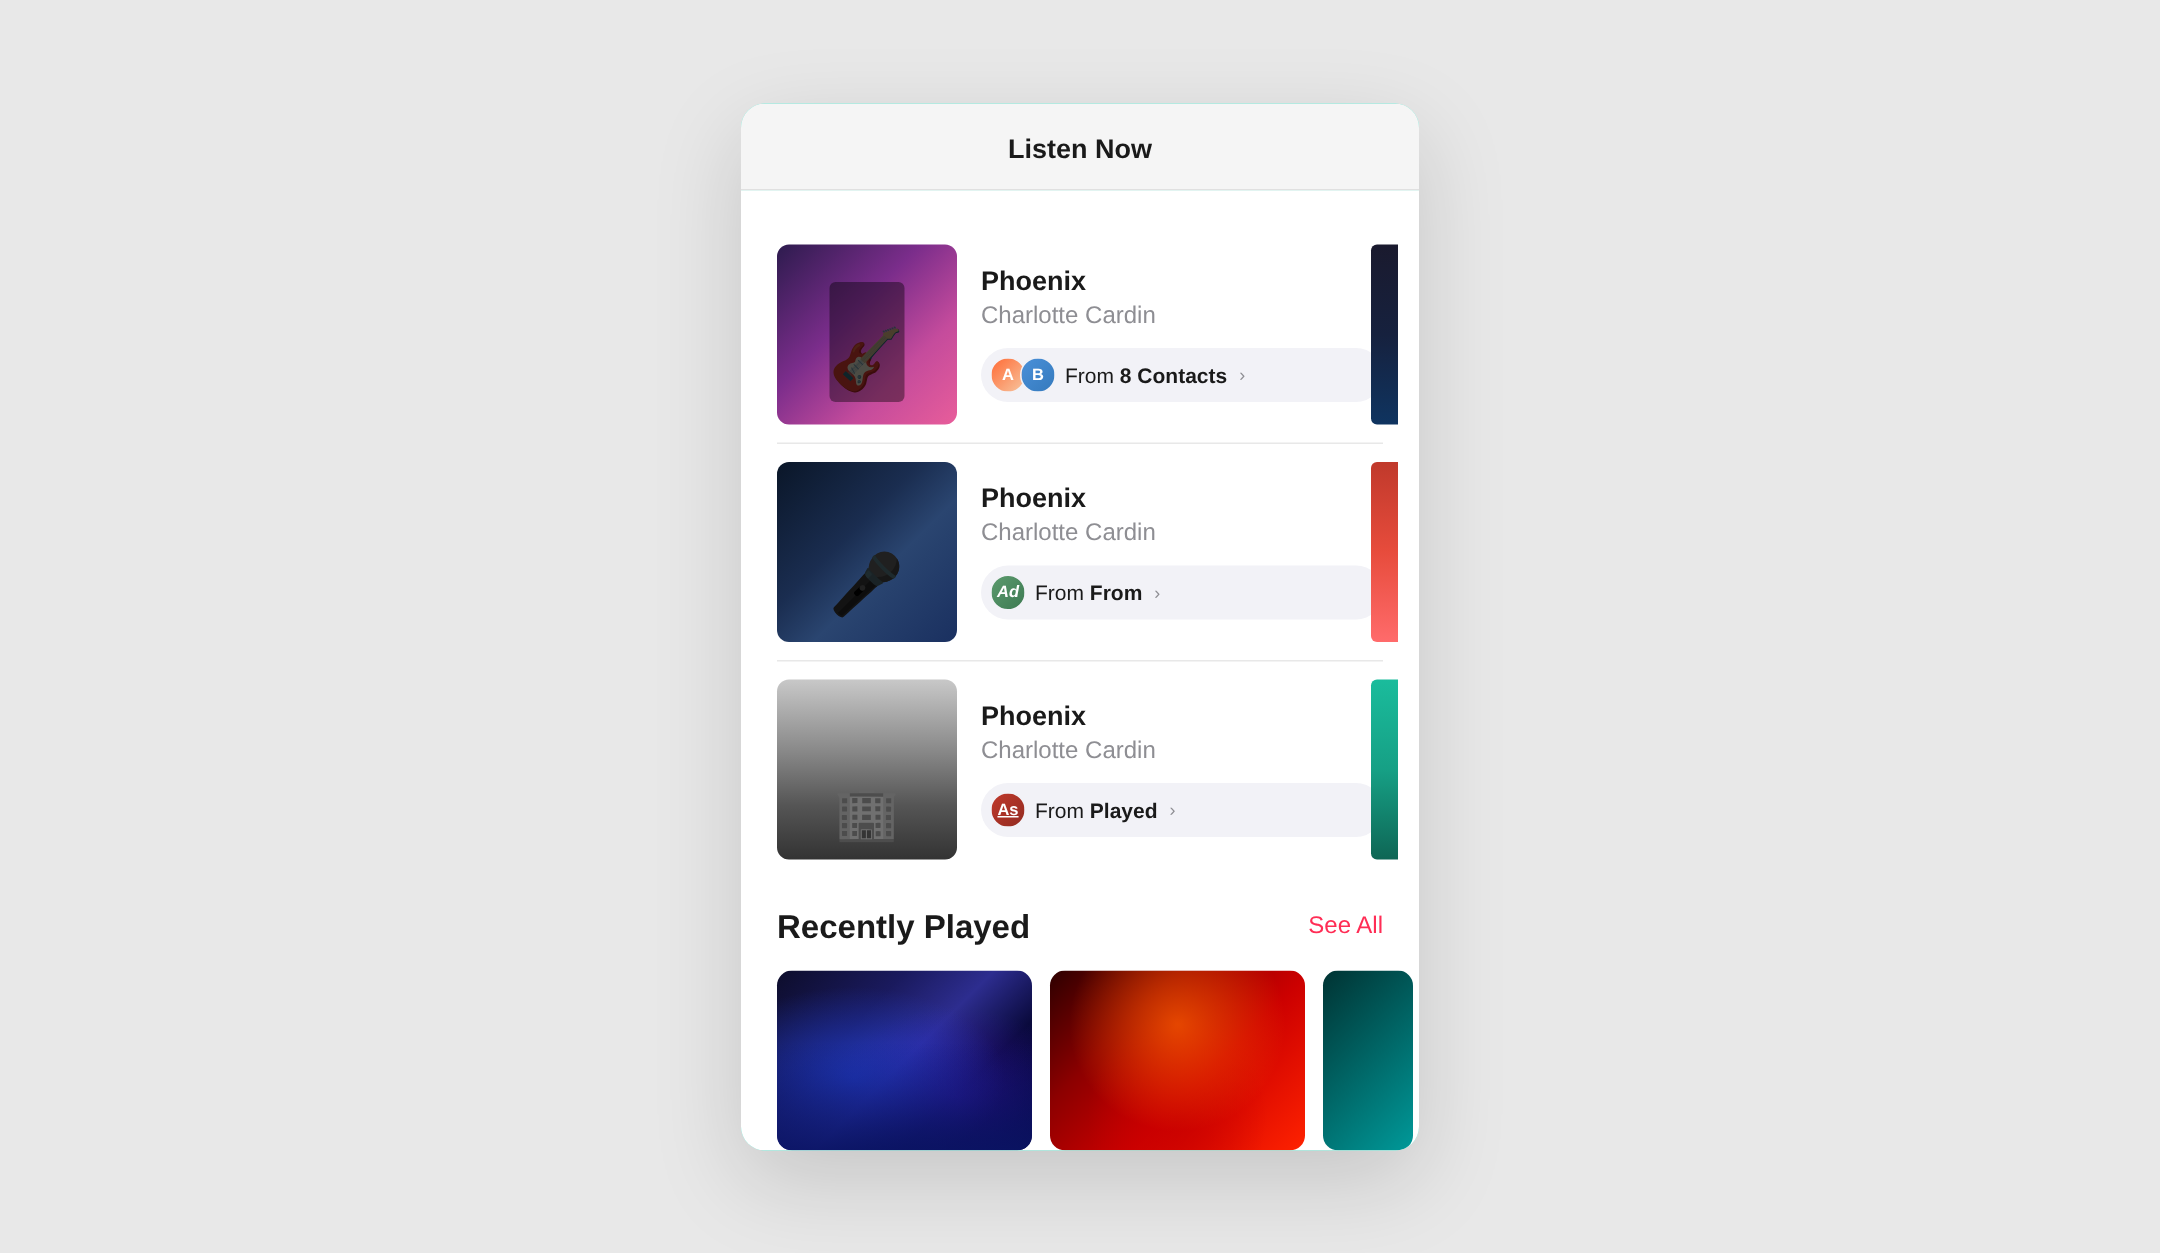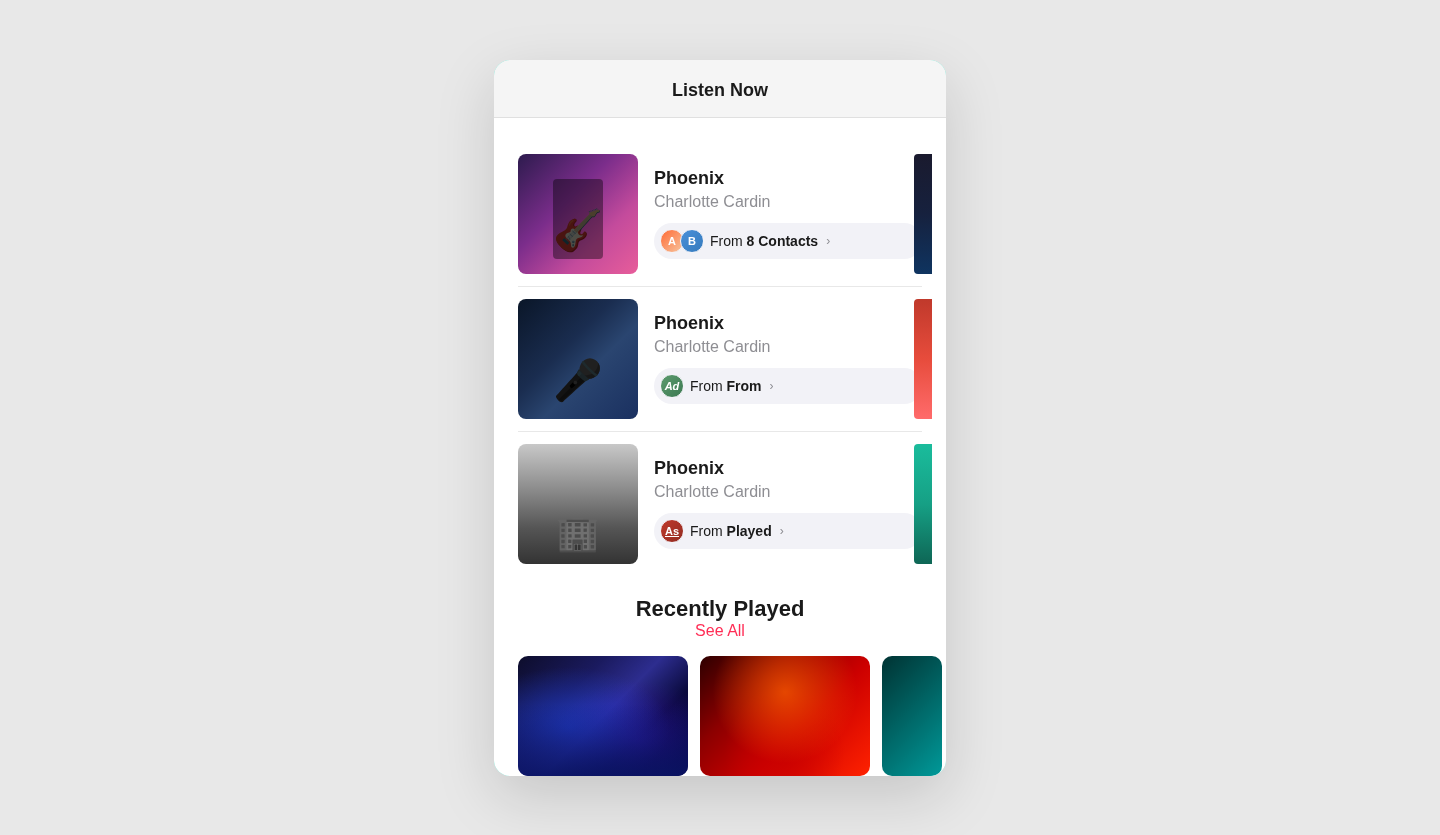--- a/index.html
+++ b/index.html
@@ -247,21 +247,20 @@
 
     .recently-played-section {
       padding: 20px 0 0 0;
     }
 
     .recently-played-header {
       display: flex;
       justify-content: space-between;
       align-items: center;
       margin-bottom: 16px;
-      flex-direction: column;
     }
 
     .recently-played-title {
       font-size: 22px;
       font-weight: 700;
       color: #1a1a1a;
     }
 
     .see-all-btn {
       font-size: 16px;

